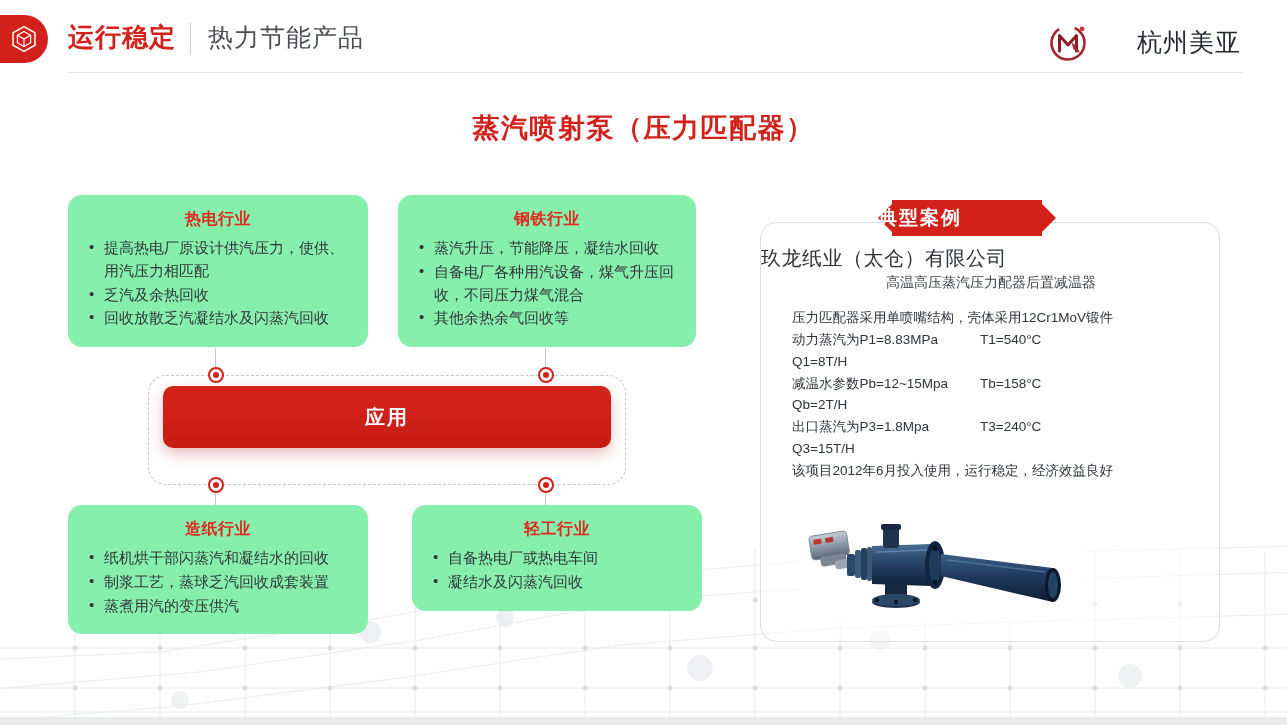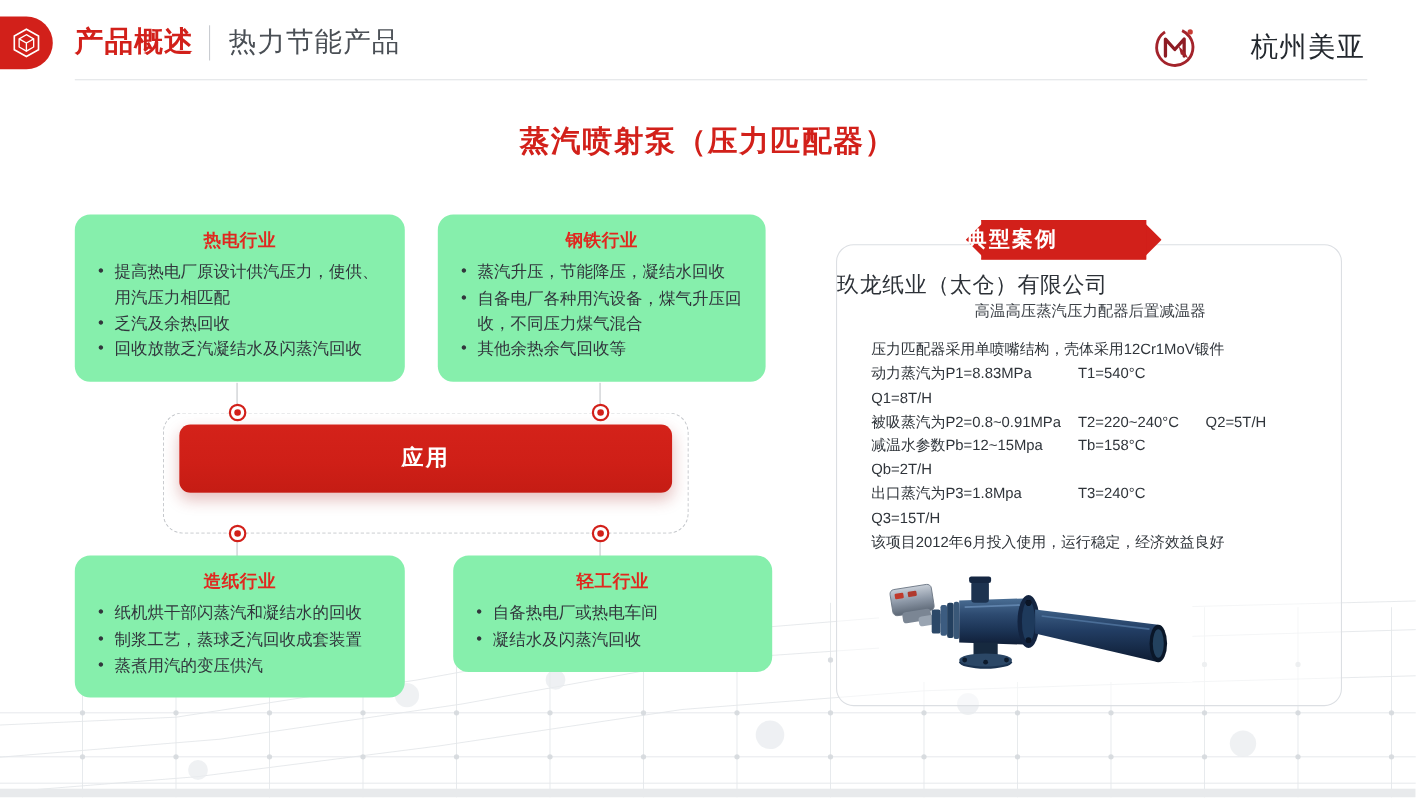--- a/index.html
+++ b/index.html
@@ -225,21 +225,21 @@
 <div id="header">
 
   <div id="header-badge">
     <svg width="26" height="28" viewBox="0 0 26 28">
       <polygon points="13,1.6 24,7.8 24,20.2 13,26.4 2,20.2 2,7.8" fill="none" stroke="#ffffff" stroke-width="1.5"></polygon>
       <polygon points="13,6.5 19.6,10.3 19.6,17.7 13,21.5 6.4,17.7 6.4,10.3" fill="none" stroke="#ffffff" stroke-width="1.2"></polygon>
       <path d="M6.4 10.3 L13 14.1 L19.6 10.3 M13 14.1 L13 21.5" fill="none" stroke="#ffffff" stroke-width="1.2"></path>
     </svg>
   </div>
 
-  <div id="header-title">产品概述</div>
+  <div id="header-title">运行稳定</div>
   <div id="header-divider-v"></div>
   <div id="header-subtitle">热力节能产品</div>
 
   <div id="brand">
     <svg width="44" height="44" viewBox="0 0 44 44">
       <circle cx="21" cy="23" r="16.5" fill="none" stroke="#a3232b" stroke-width="2.6" stroke-dasharray="78 16" transform="rotate(-35 21 23)"></circle>
       <path d="M12.5 31 L12.5 15.5 L21 25 L29.5 15.5 L29.5 31" fill="none" stroke="#8e1c24" stroke-width="3" stroke-linejoin="round" stroke-linecap="round"></path>
       <path d="M24.5 22 C28.5 25.5 31.5 28.5 33 33 C31 31.5 28.5 30 26.5 29.5" fill="#a3232b"></path>
       <circle cx="35" cy="9" r="2.4" fill="#c83b33"></circle>
     </svg>
@@ -318,25 +318,20 @@
     </div>
     <div class="spec-row">
       <span class="spec-a" style="width:188px">动力蒸汽为P1=8.83MPa</span>
       <span class="spec-b" style="width:110px">T1=540°C</span>
       <span class="spec-c"></span>
     </div>
     <div class="spec-row">
       <span class="spec-a" style="width:188px">Q1=8T/H</span>
       <span class="spec-b" style="width:110px"></span>
       <span class="spec-c"></span>
-    </div>
-    <div class="spec-row">
-      <span class="spec-a" style="width:188px">被吸蒸汽为P2=0.8~0.91MPa</span>
-      <span class="spec-b" style="width:116px">T2=220~240°C</span>
-      <span class="spec-c">Q2=5T/H</span>
     </div>
     <div class="spec-row">
       <span class="spec-a" style="width:188px">减温水参数Pb=12~15Mpa</span>
       <span class="spec-b" style="width:116px">Tb=158°C</span>
       <span class="spec-c"></span>
     </div>
     <div class="spec-row">
       <span class="spec-a" style="width:188px">Qb=2T/H</span>
       <span class="spec-b" style="width:116px"></span>
       <span class="spec-c"></span>

